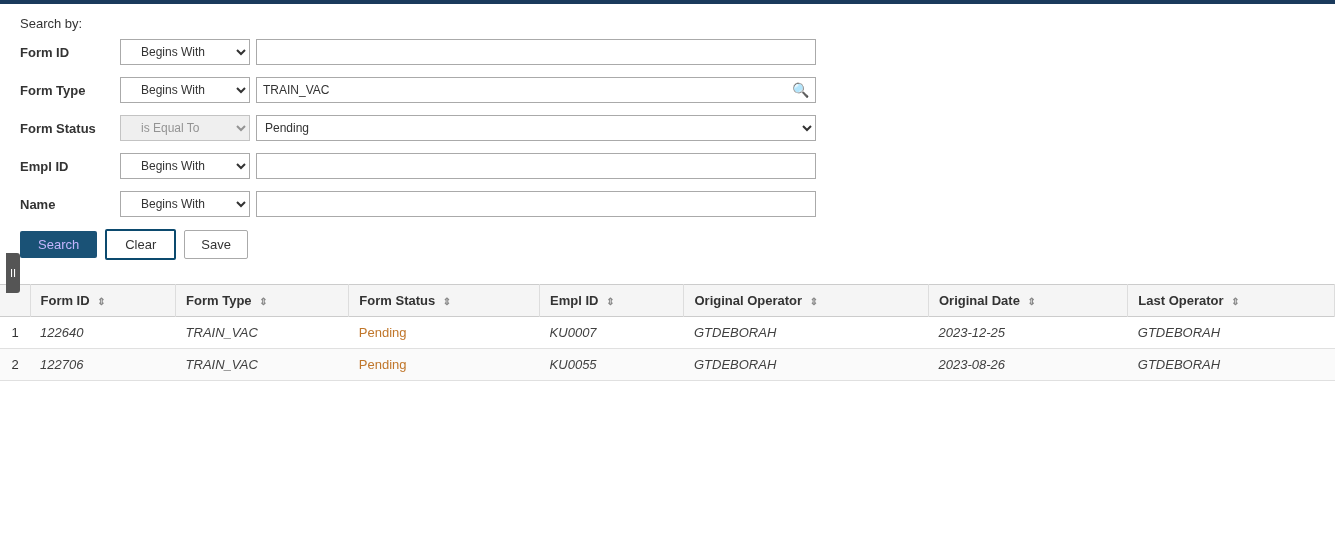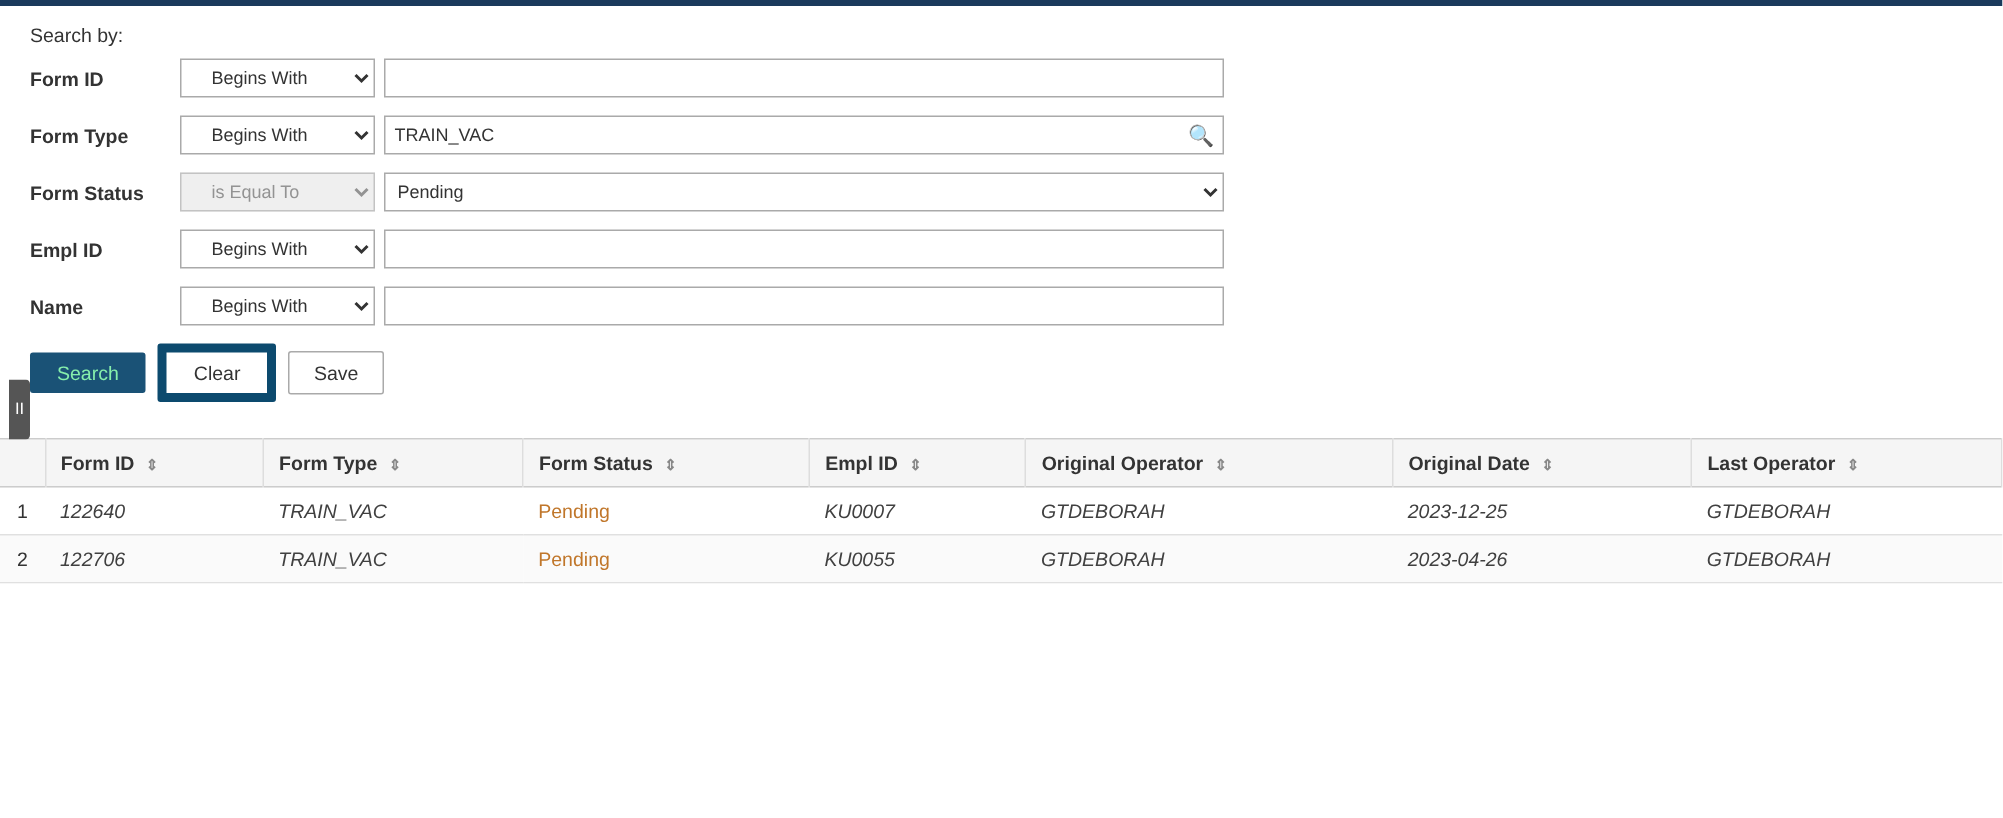--- a/index.html
+++ b/index.html
@@ -70,32 +70,32 @@
       background: #fff;
       font-size: 12px;
       padding: 2px 4px;
       color: #333;
     }
 
     .button-row { display: flex; align-items: center; gap: 8px; margin: 10px 0 16px 0; }
 
     .btn-search {
       background: #1a5276;
-      color: #86efac;
+      color: #c4b5fd;
       border: none;
       padding: 6px 18px;
       font-size: 13px;
       cursor: pointer;
       border-radius: 2px;
     }
 
     .btn-clear {
       background: #fff;
       color: #333;
-      border: 6px solid #0c4a6e;
+      border: 2px solid #0c4a6e;
       padding: 6px 18px;
       font-size: 13px;
       cursor: pointer;
       border-radius: 2px;
     }
 
     .saved-search-input {
       width: 200px;
       height: 28px;
       border: 1px solid #aaa;
@@ -317,21 +317,21 @@
           <td><a class="link-blue" href="#">2023-12-25</a></td>
           <td><a class="link-blue" href="#">GTDEBORAH</a></td>
         </tr>
         <tr>
           <td>2</td>
           <td><a class="link-blue" href="#">122706</a></td>
           <td><a class="link-blue" href="#">TRAIN_VAC</a></td>
           <td><a class="link-orange" href="#">Pending</a></td>
           <td><a class="link-blue" href="#">KU0055</a></td>
           <td><a class="link-blue" href="#">GTDEBORAH</a></td>
-          <td><a class="link-blue" href="#">2023-04-26</a></td>
+          <td><a class="link-blue" href="#">2023-08-26</a></td>
           <td><a class="link-blue" href="#">GTDEBORAH</a></td>
         </tr>
       </tbody>
   </table>
 </div>
 
 <div class="collapse-tab">
   <span>II</span>
 </div>
 

